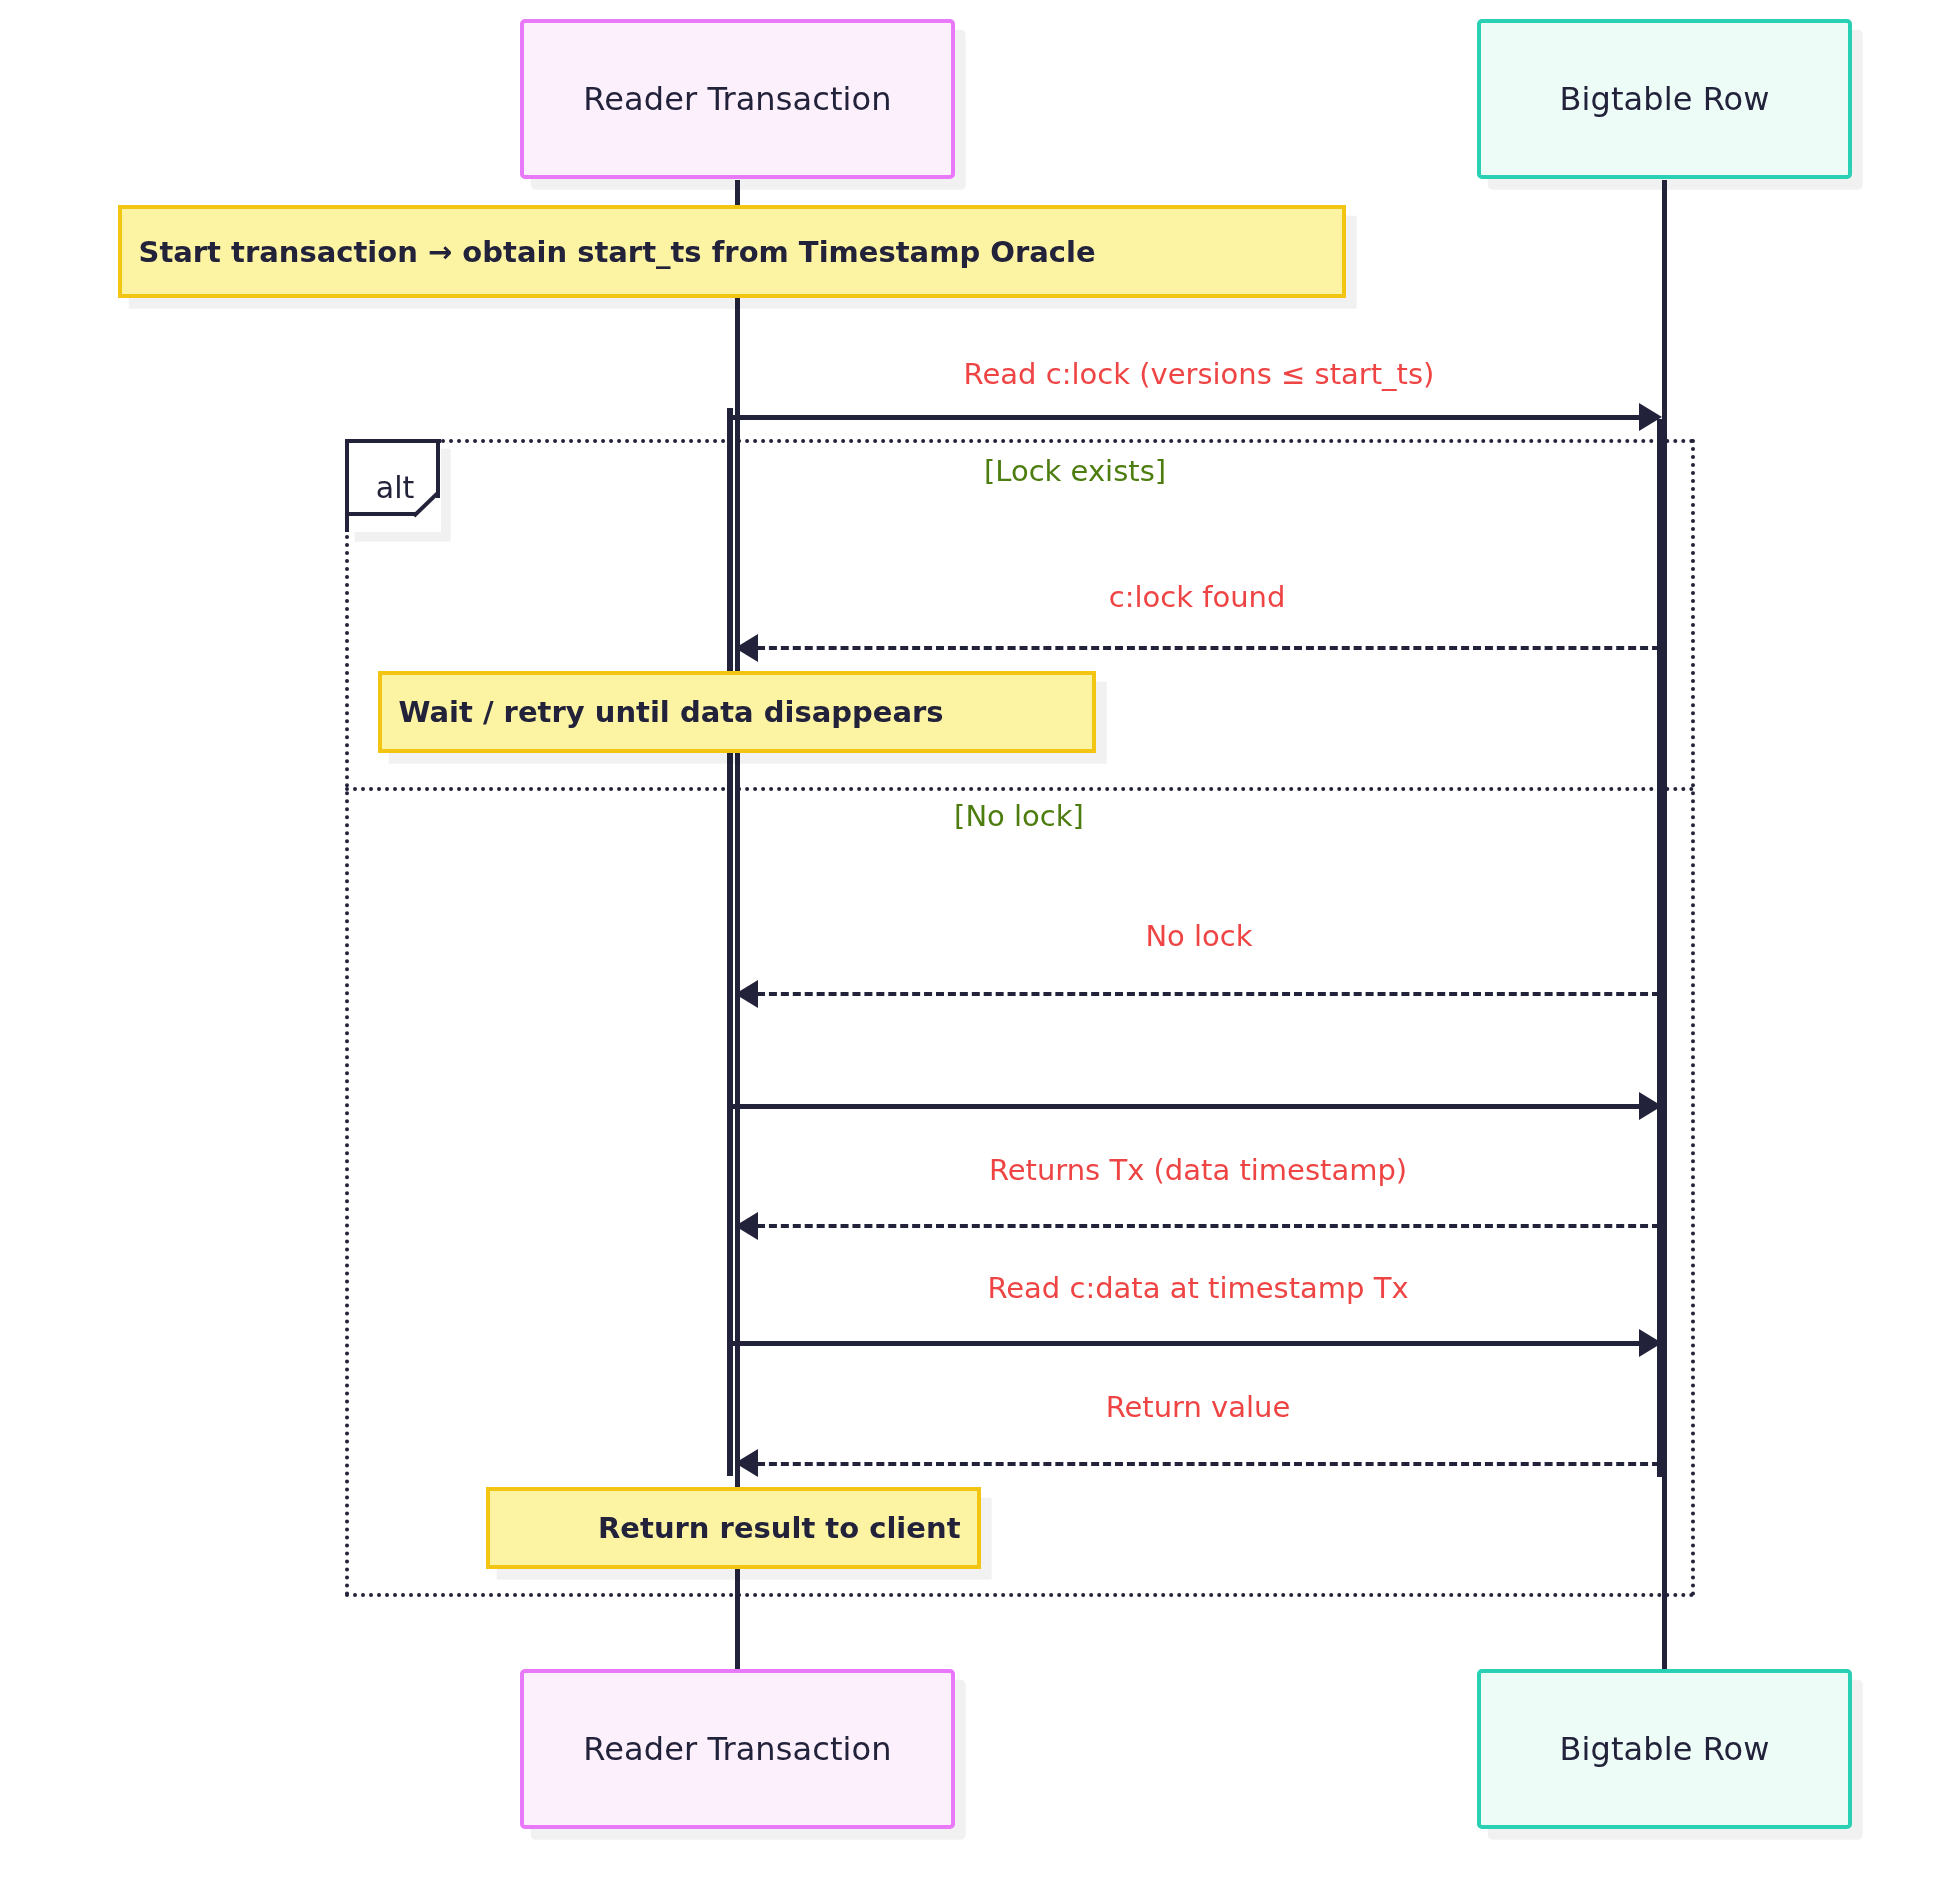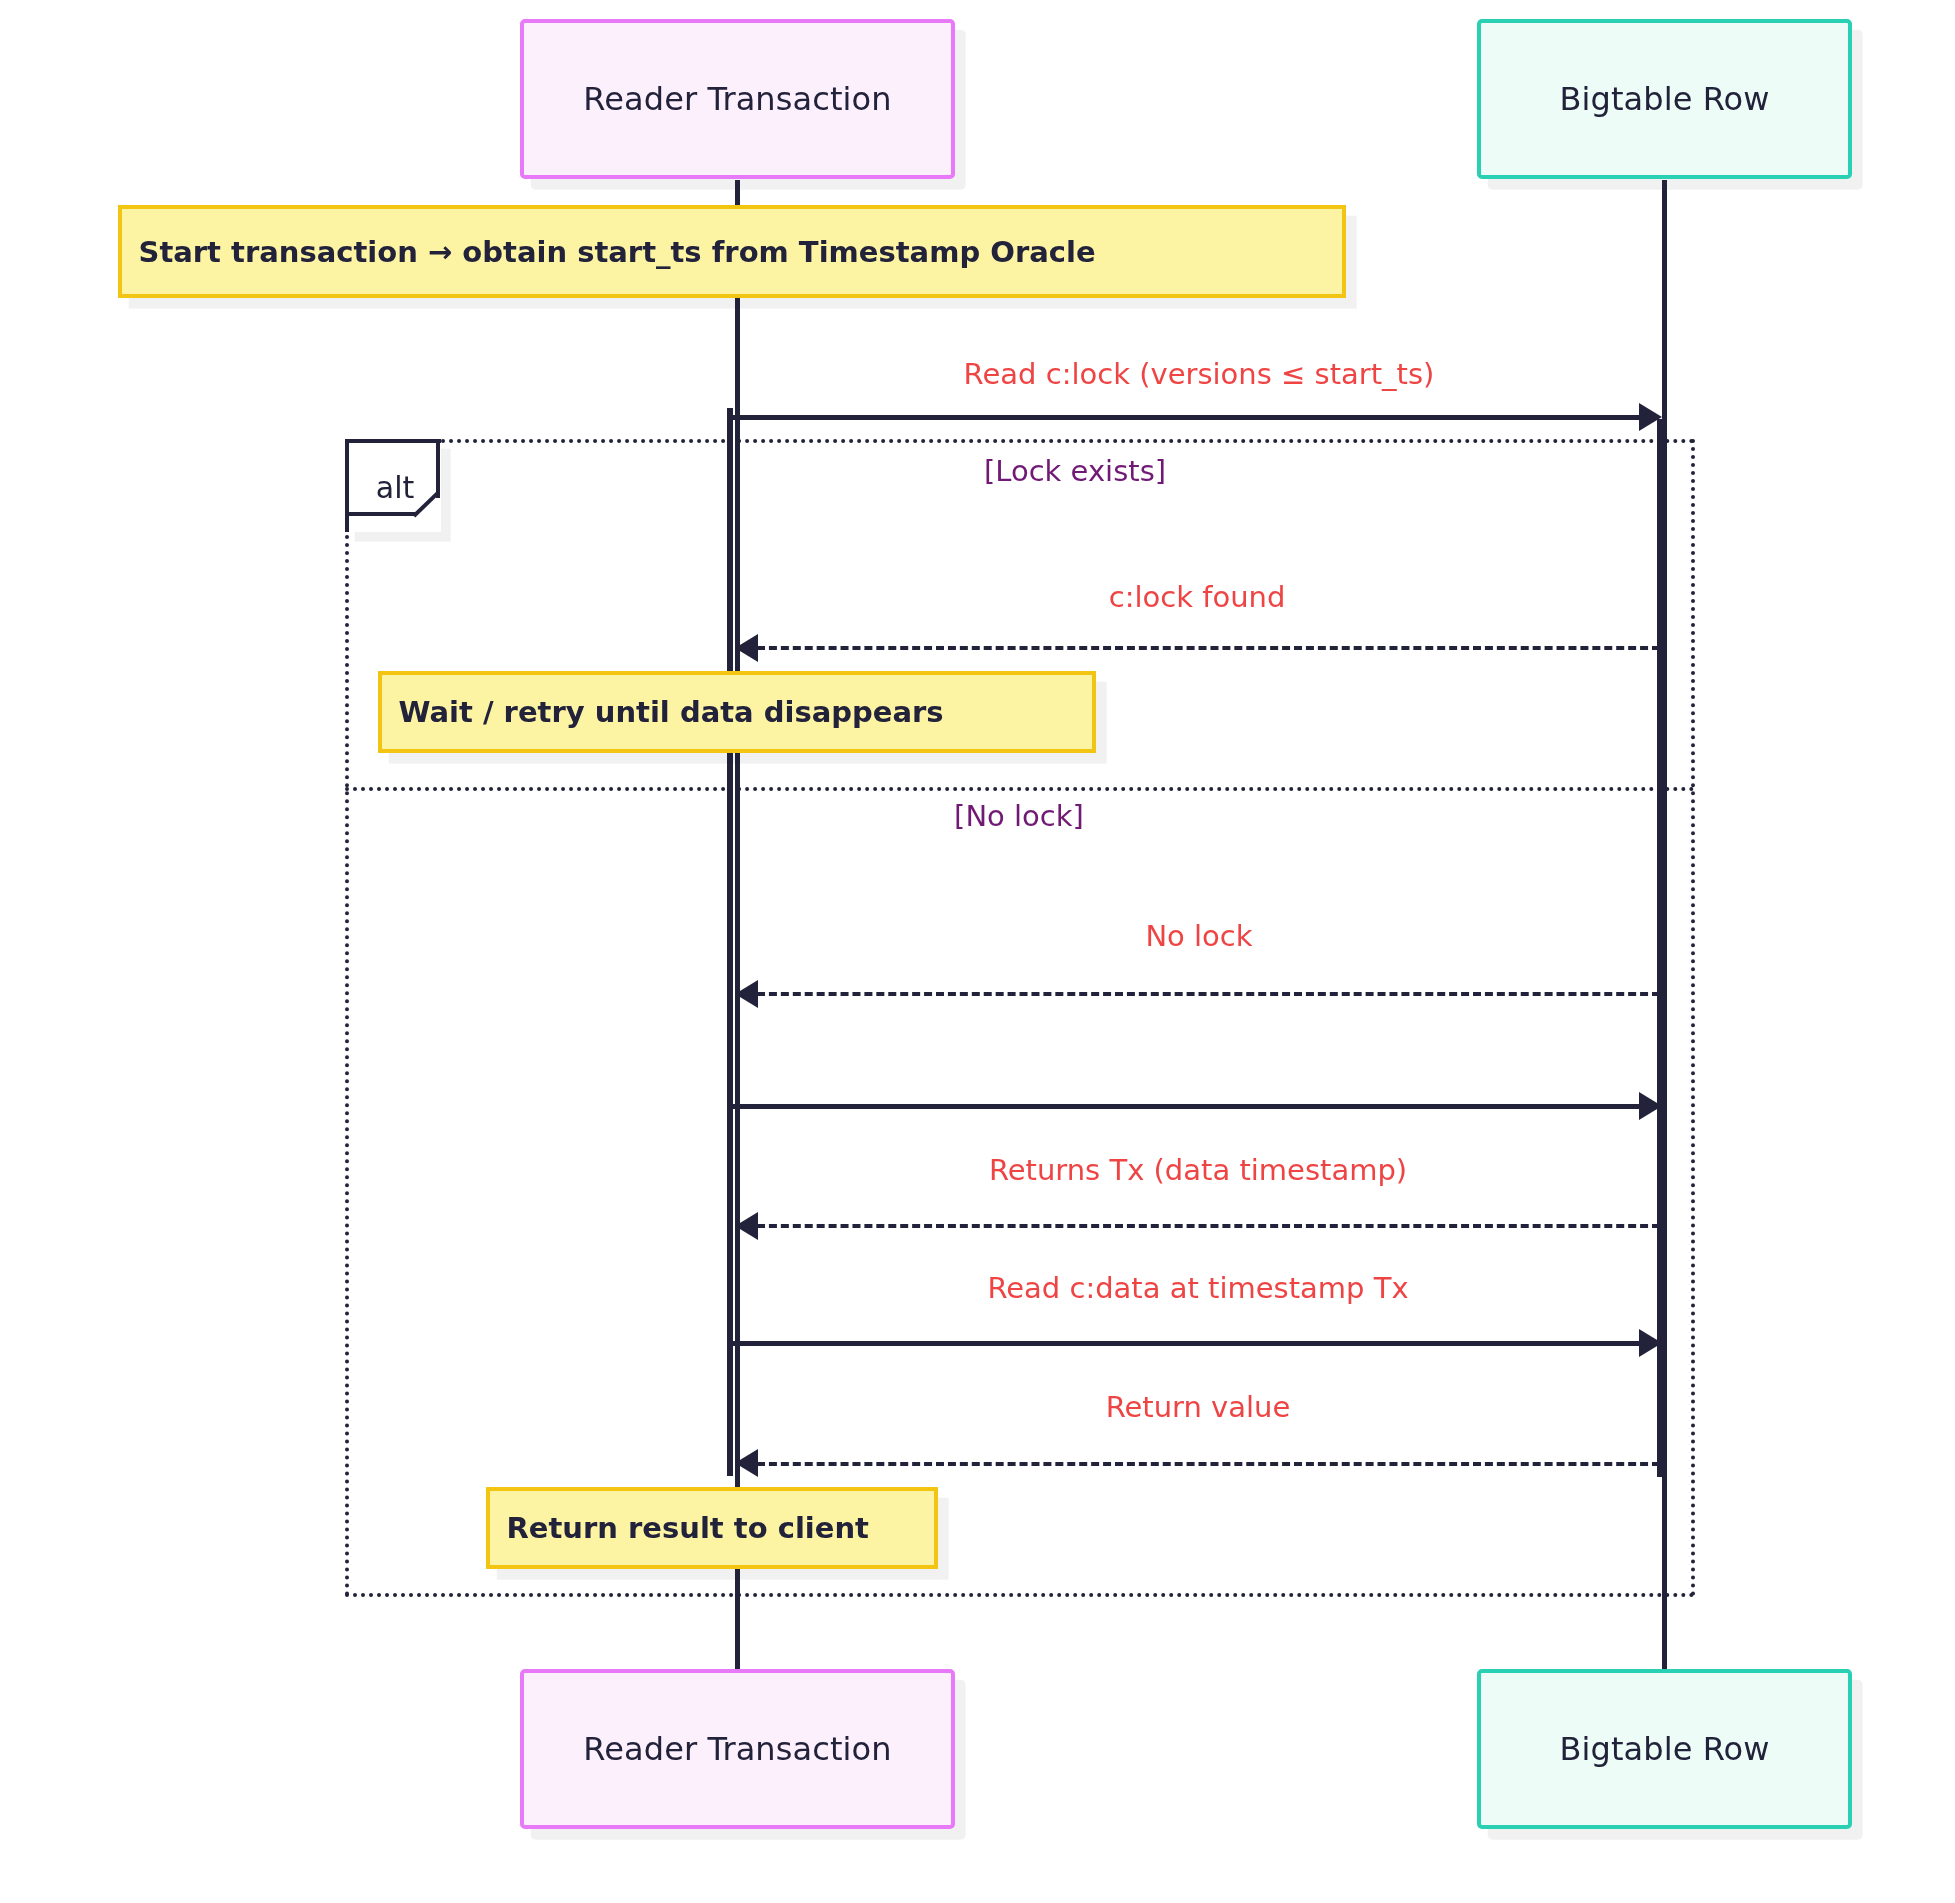--- a/index.html
+++ b/index.html
@@ -144,21 +144,21 @@
     transform-origin: left center;
   }
   .alt-divider {
     position: absolute;
     height: 0;
     border-top: 4.4px dotted #22223b;
   }
   .alt-cond {
     position: absolute;
     font-size: 29px;
-    color: #701a75;
+    color: #4d7c0f;
     white-space: nowrap;
     transform: translateX(-50%);
   }
 </style>
 </head>
 <body>
 
 <div id="canvas">
 
   <div class="actor-box actor-reader" style="left:520px; top:19.4px; width:435px; height:160px;">
@@ -236,21 +236,21 @@
   </div>
   <div class="msg-line-solid" style="left:733px; top:1341px; width:908px;"></div>
   <div class="arrowhead-right" style="left:1639px; top:1329px;"></div>
 
   <div class="msg-label" style="left:1198px; top:1390px;">
     <span>Return value</span>
   </div>
   <div class="msg-line-dashed" style="left:757px; top:1462px; width:903px;"></div>
   <div class="arrowhead-left" style="left:735px; top:1449px;"></div>
 
-  <div class="note" style="left:486px; top:1487px; width:452px; height:82px;">
+  <div class="note" style="left:486px; top:1487px; width:495px; height:82px;justify-content:flex-end;">
     <span>Return result to client</span>
   </div>
 
   <div class="actor-box actor-reader" style="left:520px; top:1669px; width:435px; height:160px;">
     <span>Reader Transaction</span>
   </div>
 
   <div class="actor-box actor-bigtable" style="left:1477px; top:1669px; width:375px; height:160px;">
     <span>Bigtable Row</span>
   </div>

